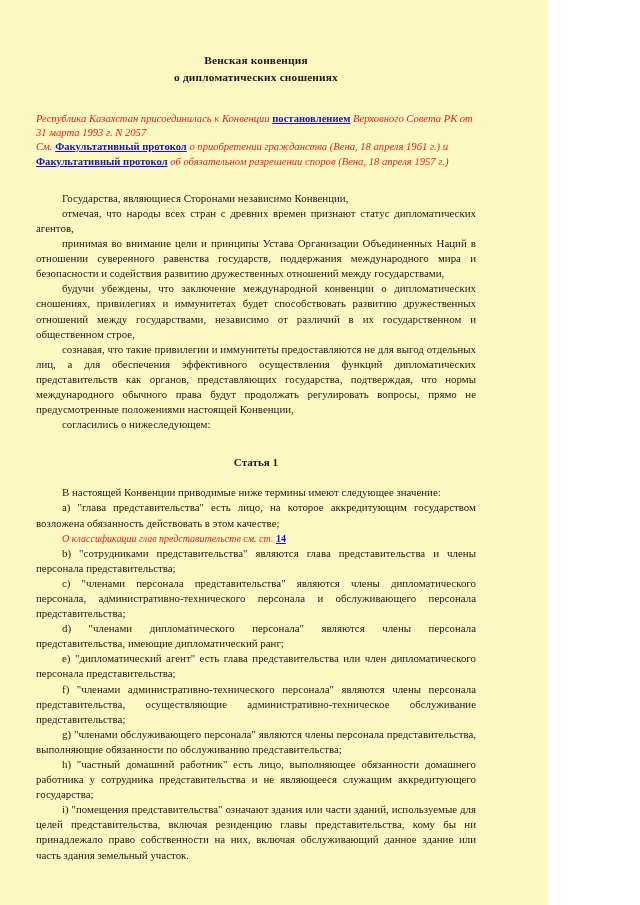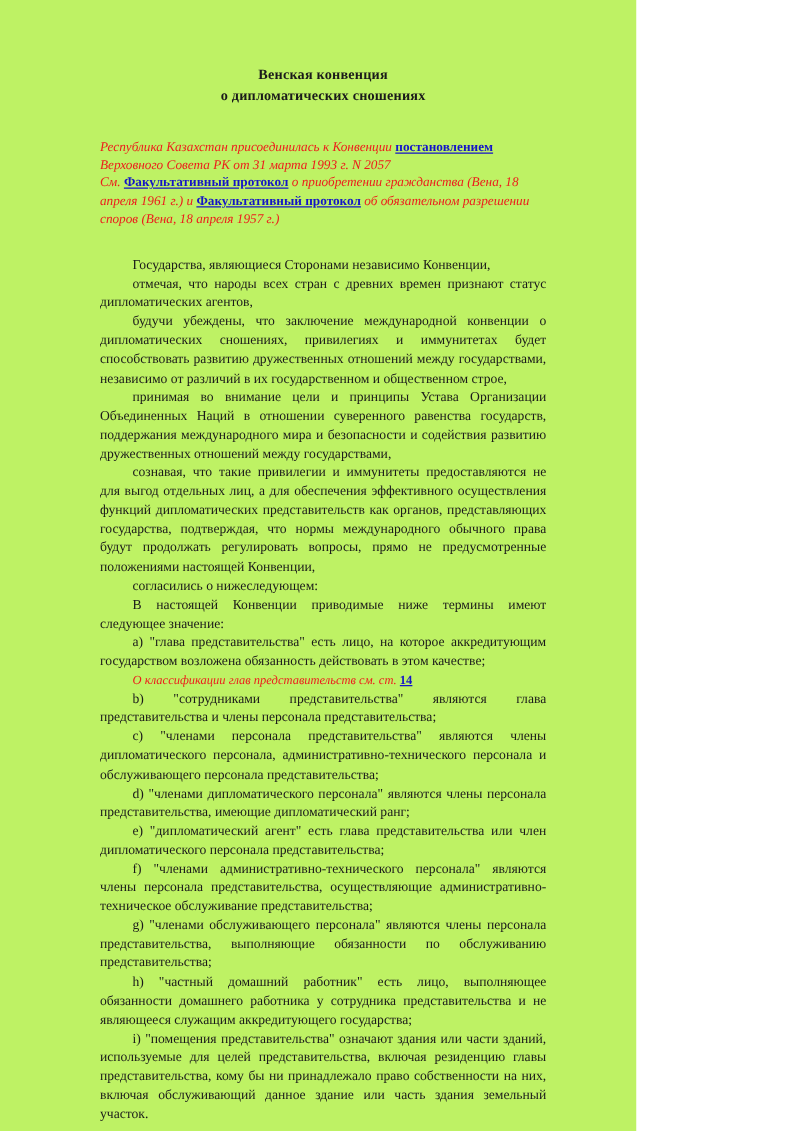--- a/index.html
+++ b/index.html
@@ -9,24 +9,24 @@
   }
   body {
     width: 640px;
     height: 905px;
     font-family: "Liberation Serif", "DejaVu Serif", serif;
     color: #1a1a1a;
     overflow: hidden;
   }
   .page {
     box-sizing: border-box;
-    width: 509px;
+    width: 548px;
     height: 905px;
-    padding: 52px 72px 0 80px;
-    background: #bef264;
+    padding: 52px 72px 0 36px;
+    background: #fef9c3;
   }
   .title-block {
     text-align: center;
     font-weight: bold;
     font-size: 11.4px;
     line-height: 17px;
     letter-spacing: 0.15px;
     margin: 0 0 26px 0;
   }
   .title-block .t-line {
@@ -90,25 +90,26 @@
     <span class="t-line">о дипломатических сношениях</span>
   </div>
 
   <div class="note-block">
     <span class="note-line"><span>Республика Казахстан присоединилась к Конвенции </span><a class="lnk" href="#">постановлением</a><span> Верховного Совета РК от 31 марта 1993 г. N 2057</span></span>
     <span class="note-line"><span>См. </span><a class="lnk" href="#">Факультативный протокол</a><span> о приобретении гражданства (Вена, 18 апреля 1961 г.) и </span><a class="lnk" href="#">Факультативный протокол</a><span> об обязательном разрешении споров (Вена, 18 апреля 1957 г.)</span></span>
   </div>
 
   <p class="para">Государства, являющиеся Сторонами независимо Конвенции,</p>
   <p class="para">отмечая, что народы всех стран с древних времен признают статус дипломатических агентов,</p>
+  <p class="para">принимая во внимание цели и принципы Устава Организации Объединенных Наций в отношении суверенного равенства государств, поддержания международного мира и безопасности и содействия развитию дружественных отношений между государствами,</p>
   <p class="para">будучи убеждены, что заключение международной конвенции о дипломатических сношениях, привилегиях и иммунитетах будет способствовать развитию дружественных отношений между государствами, независимо от различий в их государственном и общественном строе,</p>
-  <p class="para">принимая во внимание цели и принципы Устава Организации Объединенных Наций в отношении суверенного равенства государств, поддержания международного мира и безопасности и содействия развитию дружественных отношений между государствами,</p>
   <p class="para">сознавая, что такие привилегии и иммунитеты предоставляются не для выгод отдельных лиц, а для обеспечения эффективного осуществления функций дипломатических представительств как органов, представляющих государства, подтверждая, что нормы международного обычного права будут продолжать регулировать вопросы, прямо не предусмотренные положениями настоящей Конвенции,</p>
   <p class="para">согласились о нижеследующем:</p>
 
+  <div class="article-head">Статья 1</div>
 
   <p class="para">В настоящей Конвенции приводимые ниже термины имеют следующее значение:</p>
   <p class="para">a) "глава представительства" есть лицо, на которое аккредитующим государством возложена обязанность действовать в этом качестве;</p>
 
   <p class="redline"><span>О классификации глав представительств см. ст. </span><a class="lnk-num" href="#">14</a></p>
 
   <p class="para">b) "сотрудниками представительства" являются глава представительства и члены персонала представительства;</p>
   <p class="para">c) "членами персонала представительства" являются члены дипломатического персонала, административно-технического персонала и обслуживающего персонала представительства;</p>
   <p class="para">d) "членами дипломатического персонала" являются члены персонала представительства, имеющие дипломатический ранг;</p>
   <p class="para">e) "дипломатический агент" есть глава представительства или член дипломатического персонала представительства;</p>

